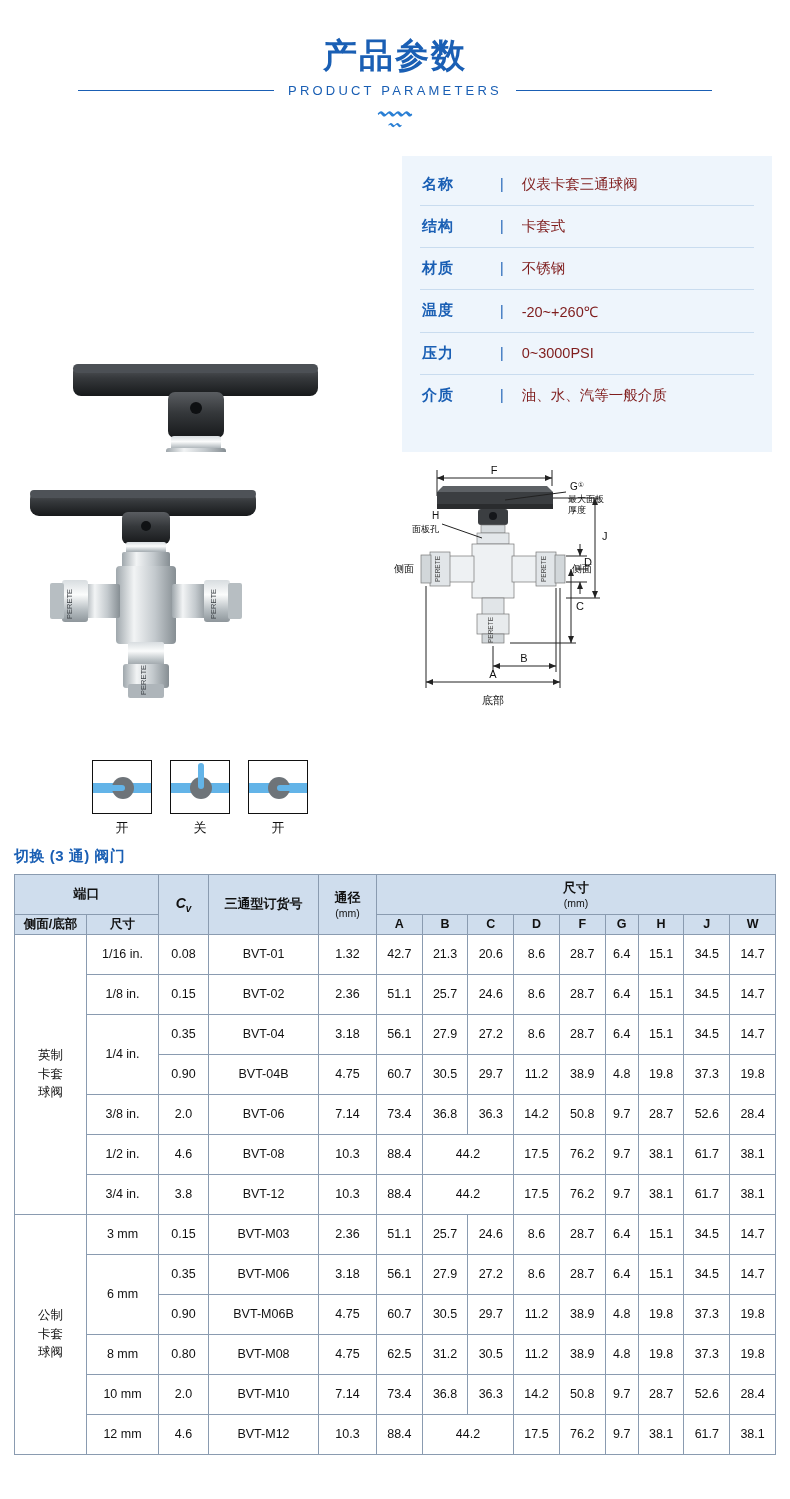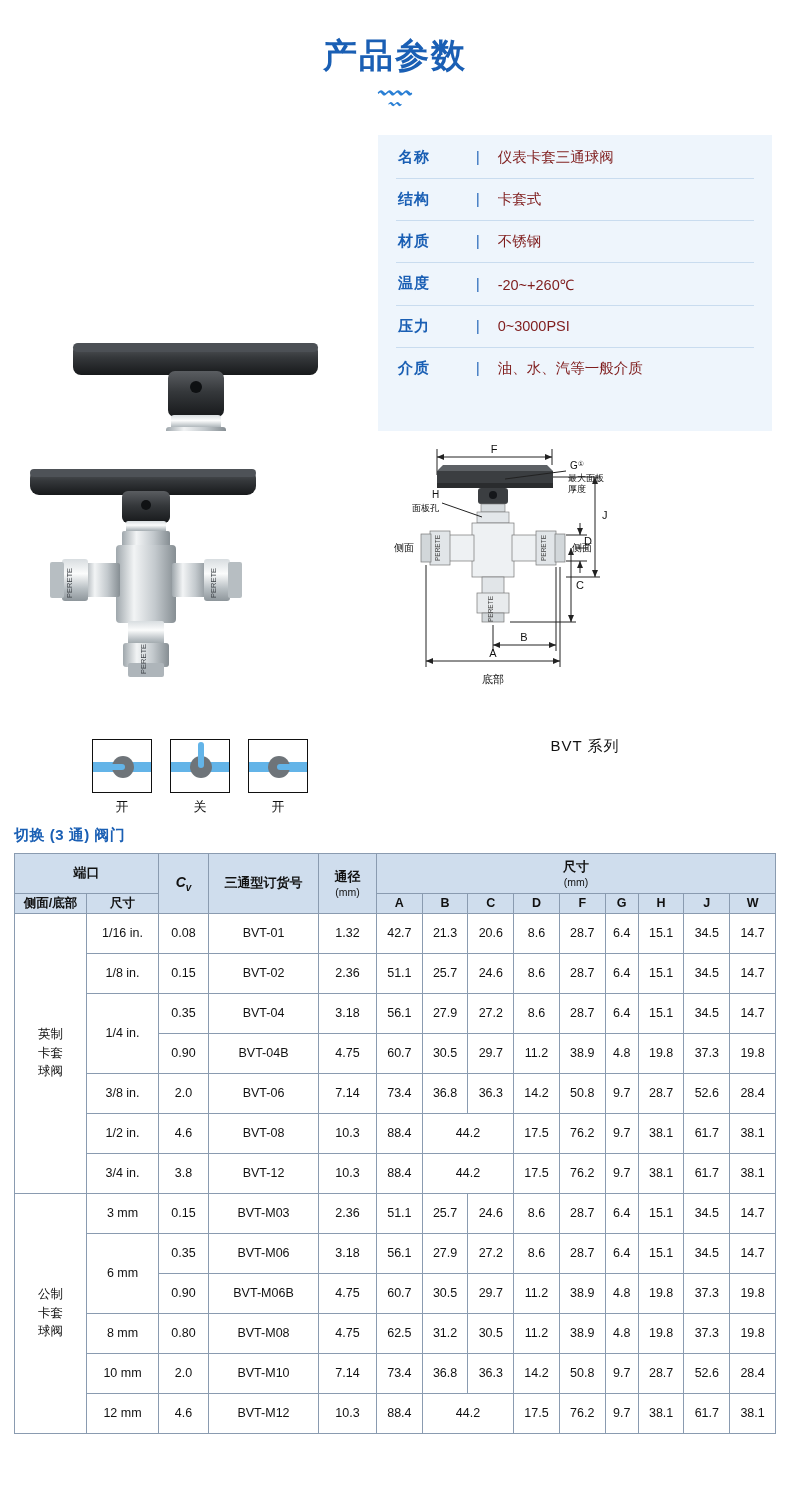--- a/index.html
+++ b/index.html
@@ -61,23 +61,23 @@
     padding: 0 18px 0 18px;
   }
   .prod-photo-1 {
     width: 360px;
     height: 300px;
     position: relative;
   }
   .spec-table {
     flex: 1;
     background: #eef5fc;
-    padding: 2px 18px 12px 18px;
+    padding: 8px 18px 12px 18px;
     margin-top: 4px;
-    margin-left: 0;
+    margin-left: 24px;
   }
   .spec-row {
     display: flex;
     align-items: center;
     border-bottom: 1px solid #c9dcef;
     padding: 11px 2px 11px 2px;
   }
   .spec-row:last-child { border-bottom: none; }
   .spec-label {
     color: #1a5fb4;
@@ -170,20 +170,25 @@
   .unit-small { font-size: 10.5px; font-weight: normal; display:block; }
 
   
   svg { display: block; }
 </style>
 </head>
 <body>
 
 <div class="header">
   <div class="header-title">产品参数</div>
+  <div class="header-rule-wrap">
+    <div class="header-rule"></div>
+    <div class="header-sub">PRODUCT PARAMETERS</div>
+    <div class="header-rule"></div>
+  </div>
   <div class="header-waves">
     <div>〰〰</div>
     <div style="font-size:13px;">〰</div>
   </div>
 </div>
 
 <div class="top-section">
 
   <div class="prod-photo-1">
     <svg width="360" height="300" viewBox="0 0 360 300">
@@ -432,21 +437,20 @@
         <line x1="36" y1="130" x2="36" y2="232"></line>
         <line x1="170" y1="132" x2="170" y2="232"></line>
         <line x1="36" y1="226" x2="170" y2="226"></line>
         <path d="M36 226 l7 -3 v6 z" fill="#222" stroke="none"></path>
         <path d="M170 226 l-7 -3 v6 z" fill="#222" stroke="none"></path>
       </g>
       <text x="103" y="222" font-size="11" text-anchor="middle" fill="#111">A</text>
 
       <text x="103" y="248" font-size="11" text-anchor="middle" fill="#111">底部</text>
     </svg>
-    <div class="series-caption">BVT 系列</div>
   </div>
 </div>
 
 <div class="table-title">切换 (3 通) 阀门</div>
 
 <table class="spec">
   <thead>
     <tr>
       <th colspan="2">端口</th>
       <th rowspan="2"><span class="cv-italic">C</span><span class="cv-sub">v</span></th>

